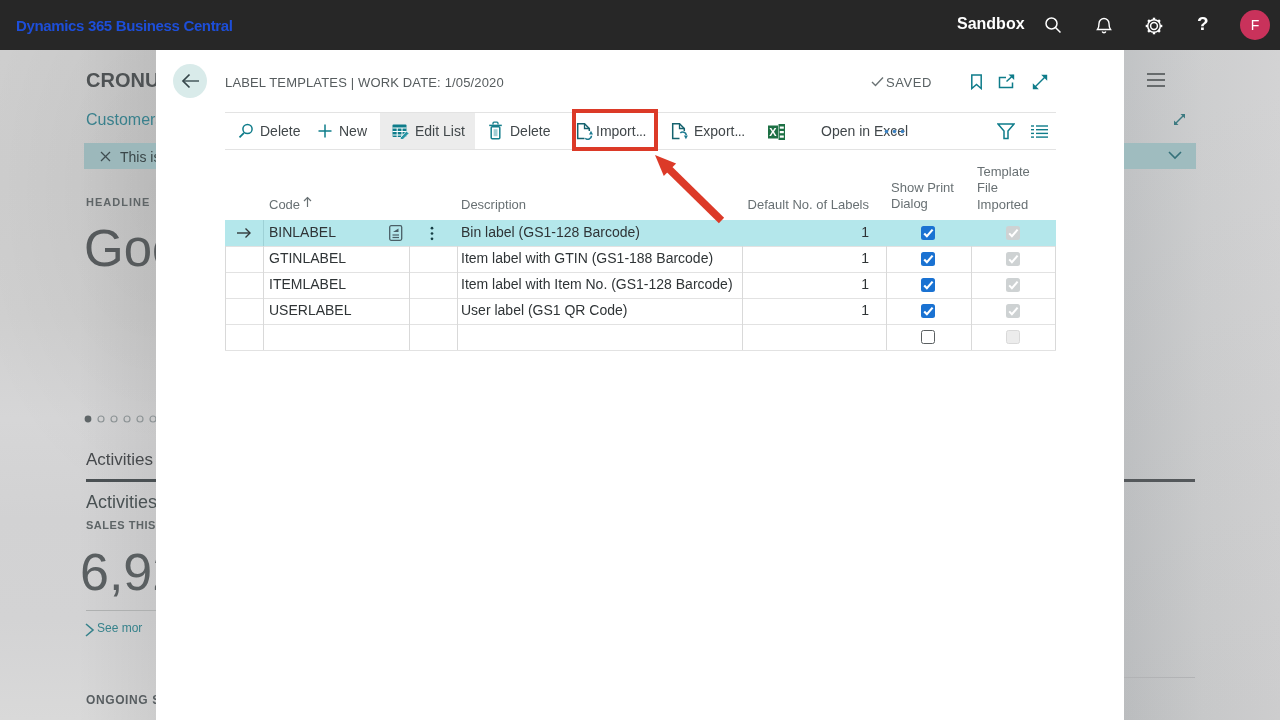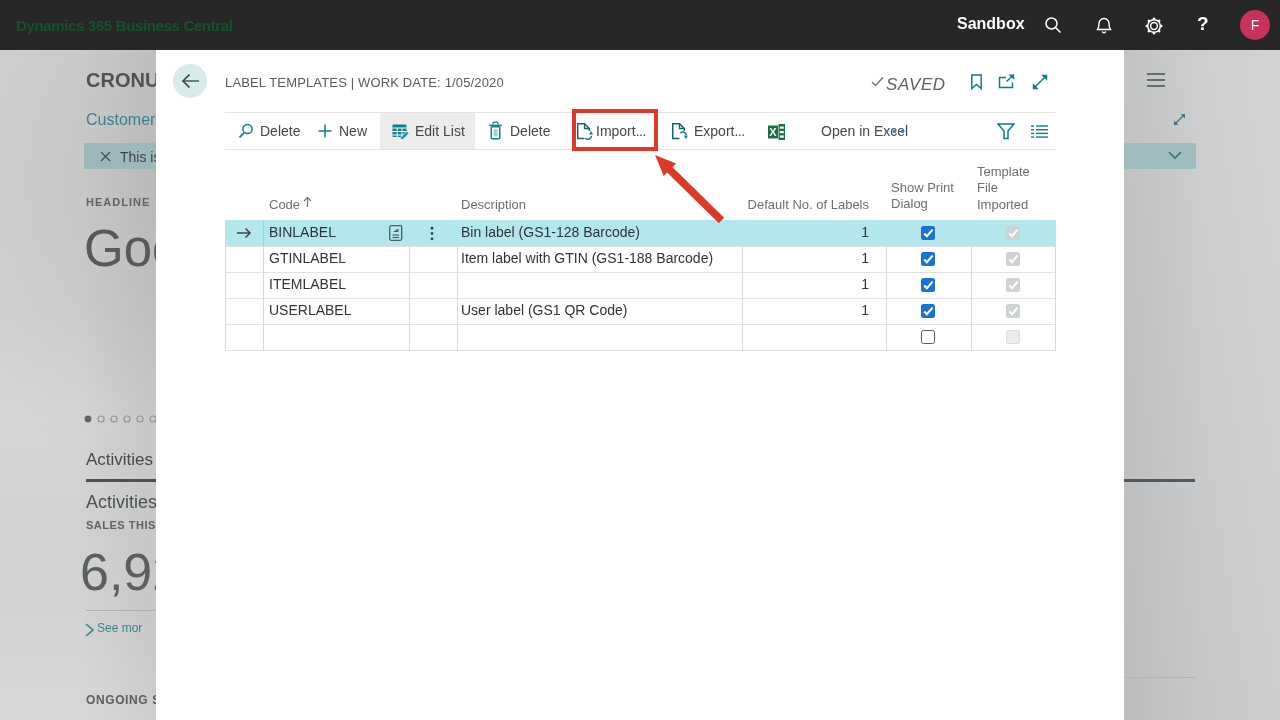--- a/index.html
+++ b/index.html
@@ -3,21 +3,21 @@
 <meta charset="utf-8">
 <style>
   * { margin:0; padding:0; box-sizing:border-box; }
   html,body { width:1280px; height:720px; overflow:hidden; }
   body { font-family:"Liberation Sans", sans-serif; }
   #root { position:relative; width:1280px; height:720px; background:#fff; }
   .abs { position:absolute; }
 
   
   #topbar { position:absolute; left:0; top:0; width:1280px; height:50px; background:#272727; }
-  #brand { position:absolute; left:16px; top:17px; color:#14532d; font-size:15px; font-weight:bold; letter-spacing:-0.35px; }
+  #brand { position:absolute; left:16px; top:17px; color:#1d4ed8; font-size:15px; font-weight:bold; letter-spacing:-0.35px; }
   #sandbox { position:absolute; left:957px; top:15px; color:#fff; font-size:16px; font-weight:700; }
   #avatar { position:absolute; left:1240px; top:10px; width:30px; height:30px; border-radius:50%; background:#c9325b; color:#fff; font-size:14px; font-weight:400; text-align:center; line-height:30px; }
   #qmark { position:absolute; left:1197px; top:13px; color:#fff; font-size:19px; font-weight:bold; }
 
   
   #bgleft { position:absolute; left:0; top:50px; width:156px; height:670px;
     background:
       radial-gradient(ellipse 280px 460px at 158px 140px, rgba(0,0,0,0.05), rgba(0,0,0,0) 70%),
       linear-gradient(90deg, rgba(0,0,0,0) 50%, rgba(0,0,0,0.055) 100%),
       linear-gradient(180deg, #cfcfcf 0%, #cecece 20%, #d0d0d0 40%, #d6d6d7 55%, #d2d2d3 70%, #d3d3d4 85%, #d9d9d9 100%);
@@ -45,21 +45,21 @@
 
   
   #banner-r { position:absolute; left:1124px; top:143px; width:72px; height:26px; background:#9fbcbf; }
   #tab-line-r { position:absolute; left:1124px; top:479px; width:71px; height:3px; background:#54585b; }
   #divider-r { position:absolute; left:1124px; top:677px; width:71px; height:1px; background:#b2b3b5; }
 
   
   #modal { position:absolute; left:156px; top:50px; width:968px; height:670px; background:#fff; }
   #backbtn { position:absolute; left:173px; top:64px; width:34px; height:34px; border-radius:50%; background:#d9ebea; }
   #title { position:absolute; left:225px; top:74.5px; font-size:13px; color:#565c5e; letter-spacing:0.15px; }
-  #saved { position:absolute; left:886px; top:75px; font-size:17px; color:#5b6365; letter-spacing:0.6px;font-style:italic; }
+  #saved { position:absolute; left:886px; top:75px; font-size:13px; color:#5b6365; letter-spacing:0.6px; }
 
   
   #toolbar { position:absolute; left:225px; top:112px; width:831px; height:38px; border-top:1px solid #e3e3e3; border-bottom:1px solid #e3e3e3; }
   .titem { position:absolute; top:0; height:36px; line-height:36px; font-size:14px; color:#41474a; white-space:nowrap; }
   #editlist-bg { position:absolute; left:155px; top:0; width:95px; height:36px; background:#ececec; }
 
   
   #redbox { position:absolute; left:572px; top:109px; width:86px; height:42px; border:4px solid #dc3a28; }
 
   
@@ -291,20 +291,21 @@
           </svg>
         </div>
       <div class="cb cb-gray" style="left:781px; top:6px;">
           <svg width="11" height="10">
             <polyline points="1.2,5.4 3.9,8.2 9.6,1.6" fill="none" stroke="#fff" stroke-width="2"></polyline>
           </svg>
         </div>
     </div>
     <div class="row" style="top:52px;">
       <div class="cell" style="left:44px;">ITEMLABEL</div>
+      <div class="cell" style="left:236px;">Item label with Item No. (GS1-128 Barcode)</div>
       <div class="cell" style="left:517px; width:127px; text-align:right;">1</div>
       <div class="cb cb-blue" style="left:696px; top:6px;">
           <svg width="11" height="10">
             <polyline points="1.2,5.4 3.9,8.2 9.6,1.6" fill="none" stroke="#fff" stroke-width="2.2"></polyline>
           </svg>
         </div>
       <div class="cb cb-gray" style="left:781px; top:6px;">
           <svg width="11" height="10">
             <polyline points="1.2,5.4 3.9,8.2 9.6,1.6" fill="none" stroke="#fff" stroke-width="2"></polyline>
           </svg>

